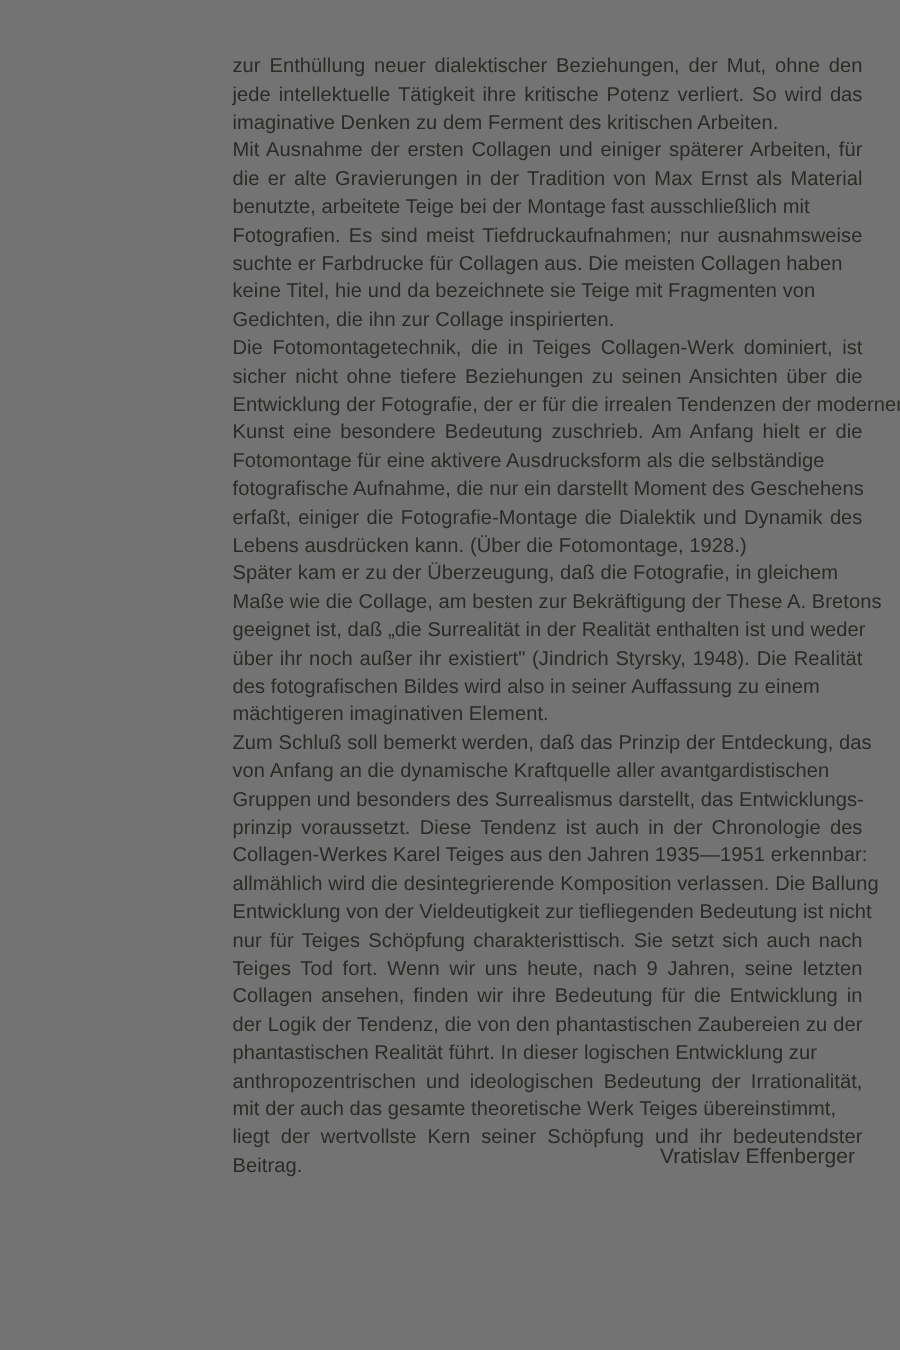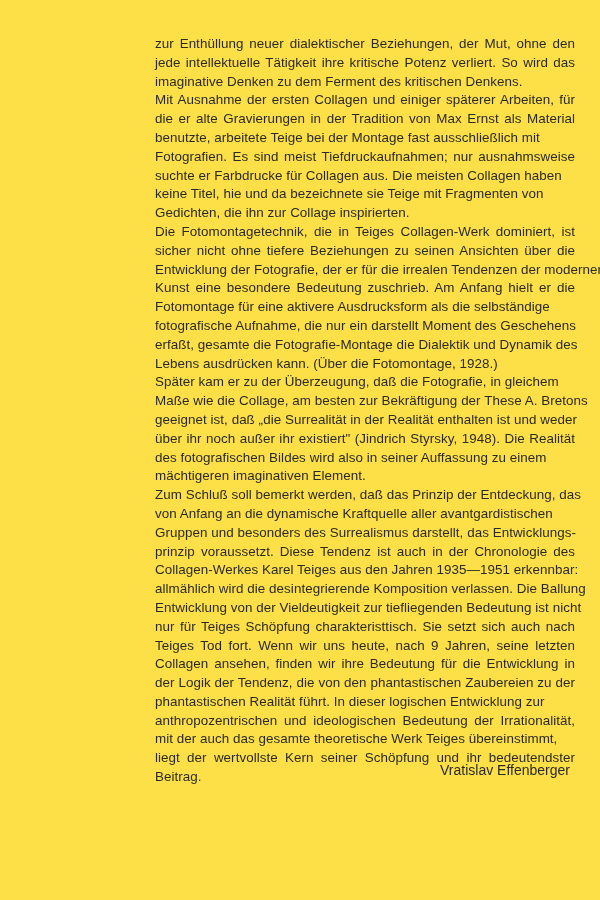--- a/index.html
+++ b/index.html
@@ -10,21 +10,21 @@
       width: 600px;
       height: 900px;
       background: #fbf8ec;
       position: relative;
       overflow: hidden;
     }
     .page {
       position: absolute;
       left: 0; top: 0;
       width: 600px; height: 900px;
-      background: #fde047;
+      background: #737373;
     }
     .body-text {
       position: absolute;
       left: 155px;
       top: 35px;
       width: 420px;
       font-family: "Liberation Sans", sans-serif;
       font-size: 13.4px;
       line-height: 18.8px;
       color: #2b2a26;
@@ -50,37 +50,37 @@
     }
   </style>
 </head>
 <body>
 
 <div class="page">
   <div class="body-text">
 
     <span class="line">zur Enthüllung neuer dialektischer Beziehungen, der Mut, ohne den</span>
     <span class="line">jede intellektuelle Tätigkeit ihre kritische Potenz verliert. So wird das</span>
-    <span class="line last">imaginative Denken zu dem Ferment des kritischen Denkens.</span>
+    <span class="line last">imaginative Denken zu dem Ferment des kritischen Arbeiten.</span>
 
     <span class="line">Mit Ausnahme der ersten Collagen und einiger späterer Arbeiten, für</span>
     <span class="line">die er alte Gravierungen in der Tradition von Max Ernst als Material</span>
     <span class="line last">benutzte, arbeitete Teige bei der Montage fast ausschließlich mit</span>
     <span class="line">Fotografien. Es sind meist Tiefdruckaufnahmen; nur ausnahmsweise</span>
     <span class="line last">suchte er Farbdrucke für Collagen aus. Die meisten Collagen haben</span>
     <span class="line last">keine Titel, hie und da bezeichnete sie Teige mit Fragmenten von</span>
     <span class="line last">Gedichten, die ihn zur Collage inspirierten.</span>
 
     <span class="line">Die Fotomontagetechnik, die in Teiges Collagen-Werk dominiert, ist</span>
     <span class="line">sicher nicht ohne tiefere Beziehungen zu seinen Ansichten über die</span>
     <span class="line">Entwicklung der Fotografie, der er für die irrealen Tendenzen der modernen</span>
     <span class="line">Kunst eine besondere Bedeutung zuschrieb. Am Anfang hielt er die</span>
     <span class="line last">Fotomontage für eine aktivere Ausdrucksform als die selbständige</span>
     <span class="line">fotografische Aufnahme, die nur ein darstellt Moment des Geschehens</span>
-    <span class="line">erfaßt, gesamte die Fotografie-Montage die Dialektik und Dynamik des</span>
+    <span class="line">erfaßt, einiger die Fotografie-Montage die Dialektik und Dynamik des</span>
     <span class="line last">Lebens ausdrücken kann. (Über die Fotomontage, 1928.)</span>
 
     <span class="line last">Später kam er zu der Überzeugung, daß die Fotografie, in gleichem</span>
     <span class="line">Maße wie die Collage, am besten zur Bekräftigung der These A. Bretons</span>
     <span class="line last">geeignet ist, daß „die Surrealität in der Realität enthalten ist und weder</span>
     <span class="line">über ihr noch außer ihr existiert" (Jindrich Styrsky, 1948). Die Realität</span>
     <span class="line last">des fotografischen Bildes wird also in seiner Auffassung zu einem</span>
     <span class="line last">mächtigeren imaginativen Element.</span>
 
     <span class="line">Zum Schluß soll bemerkt werden, daß das Prinzip der Entdeckung, das</span>

